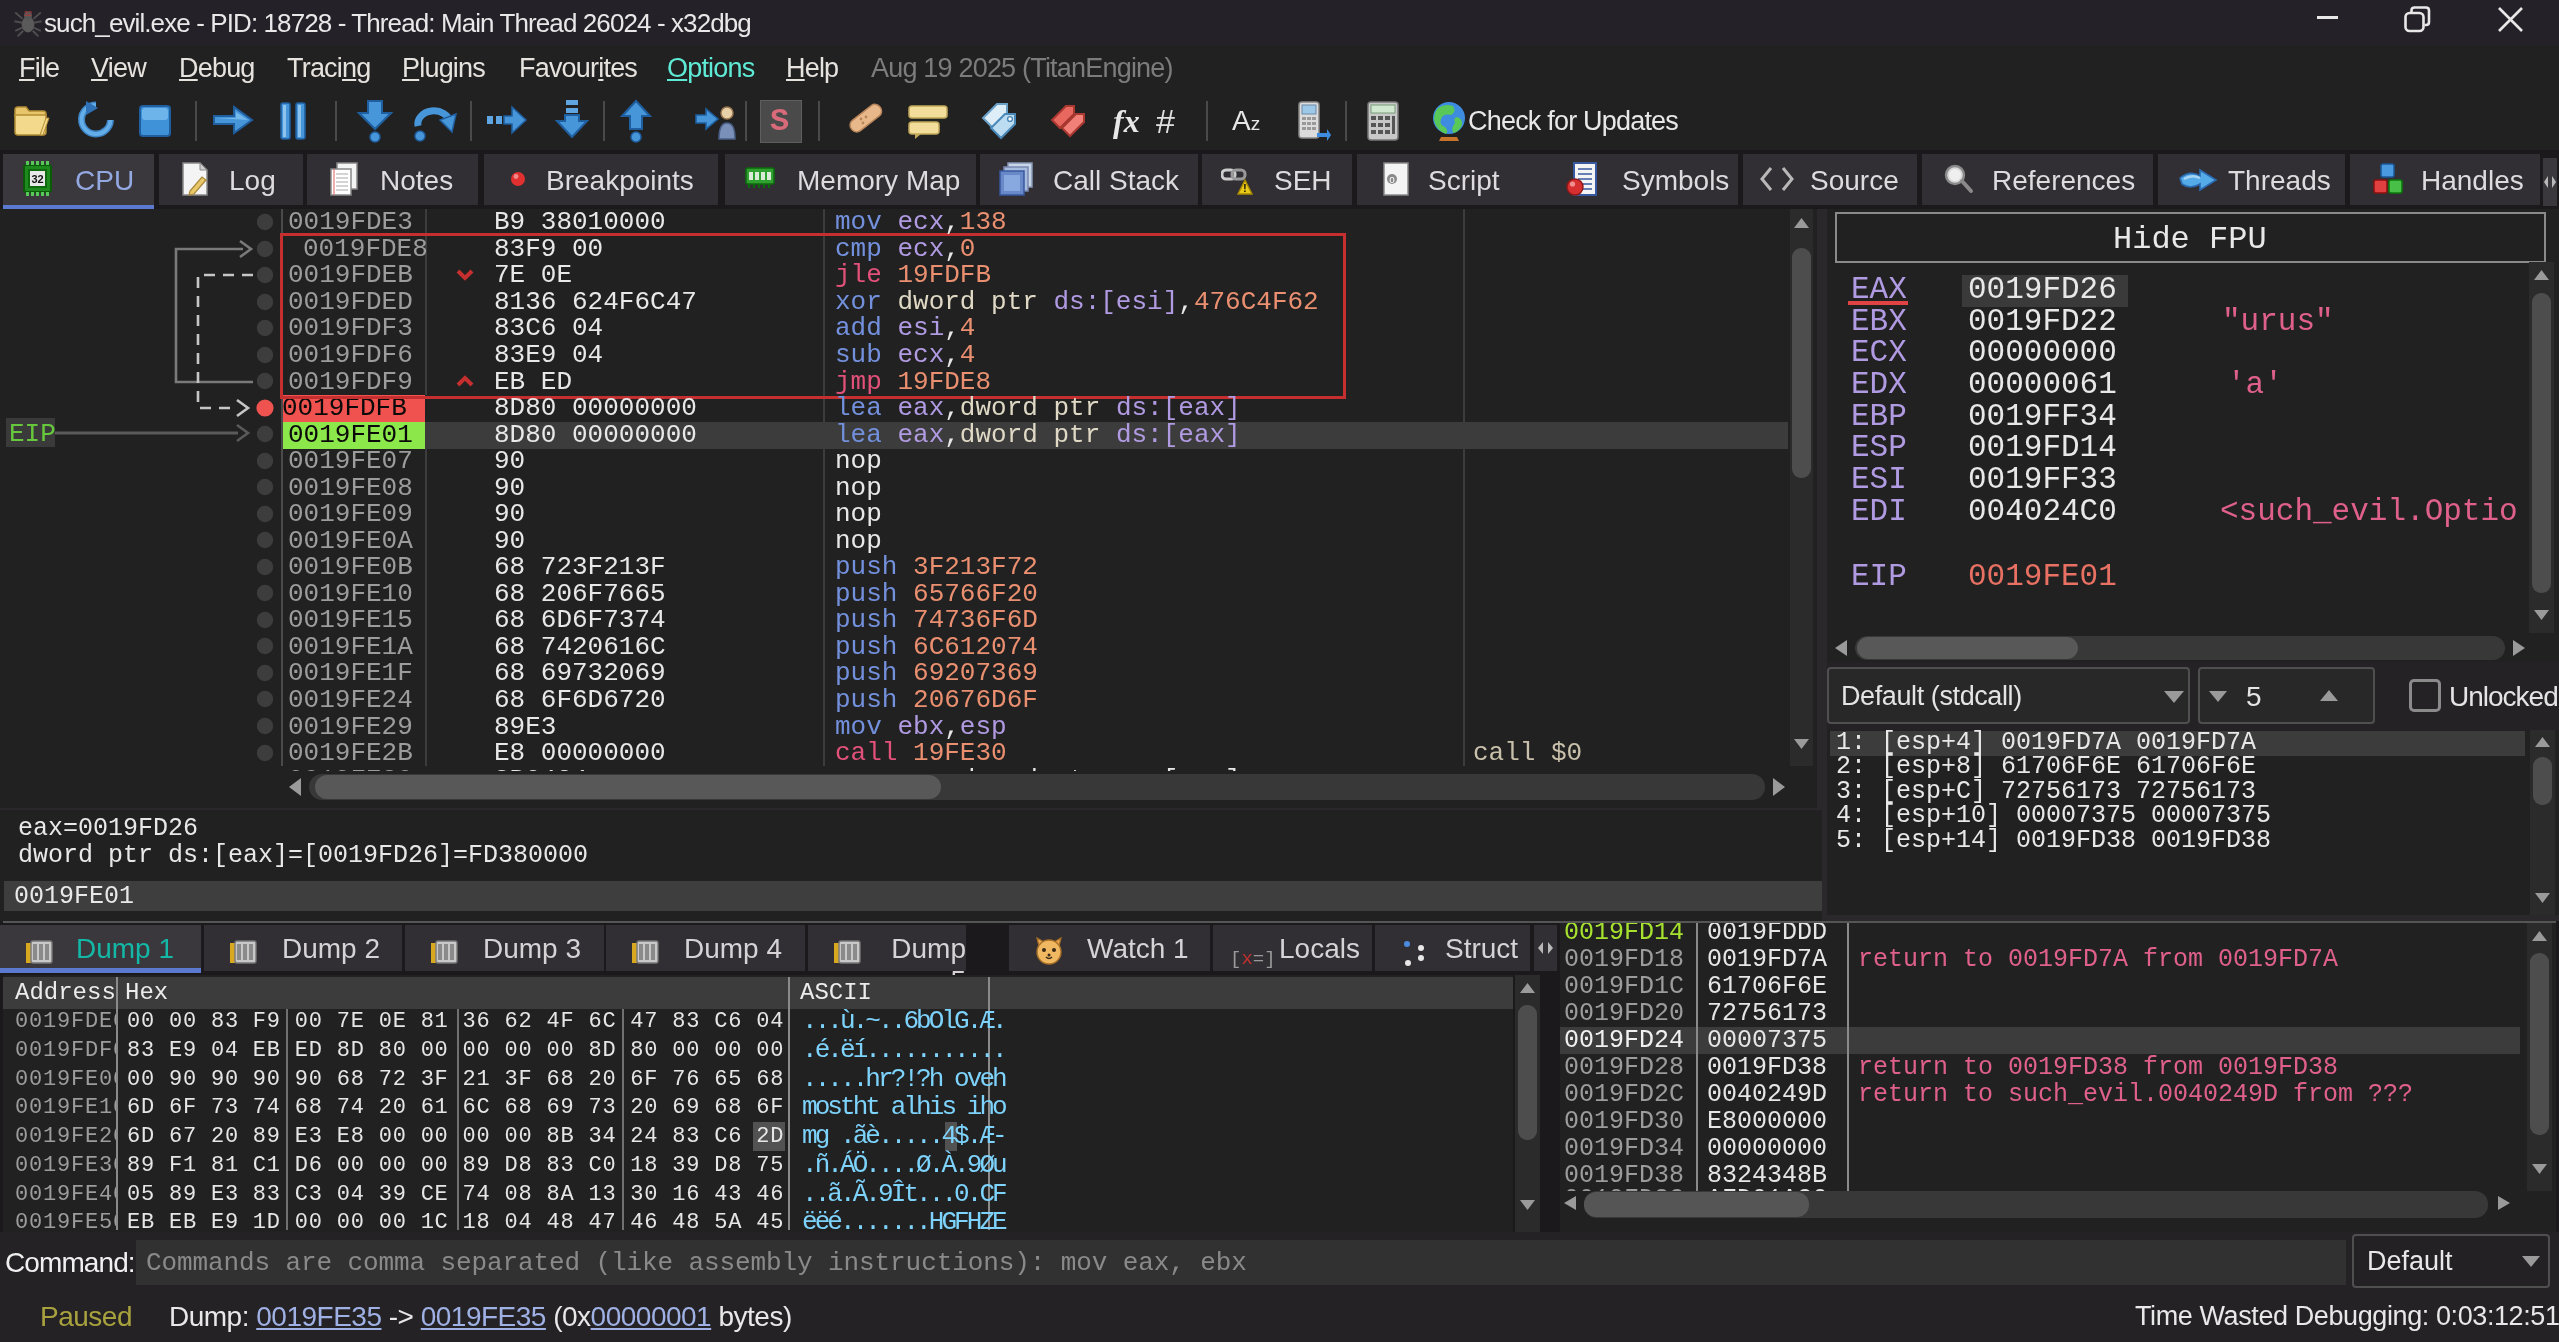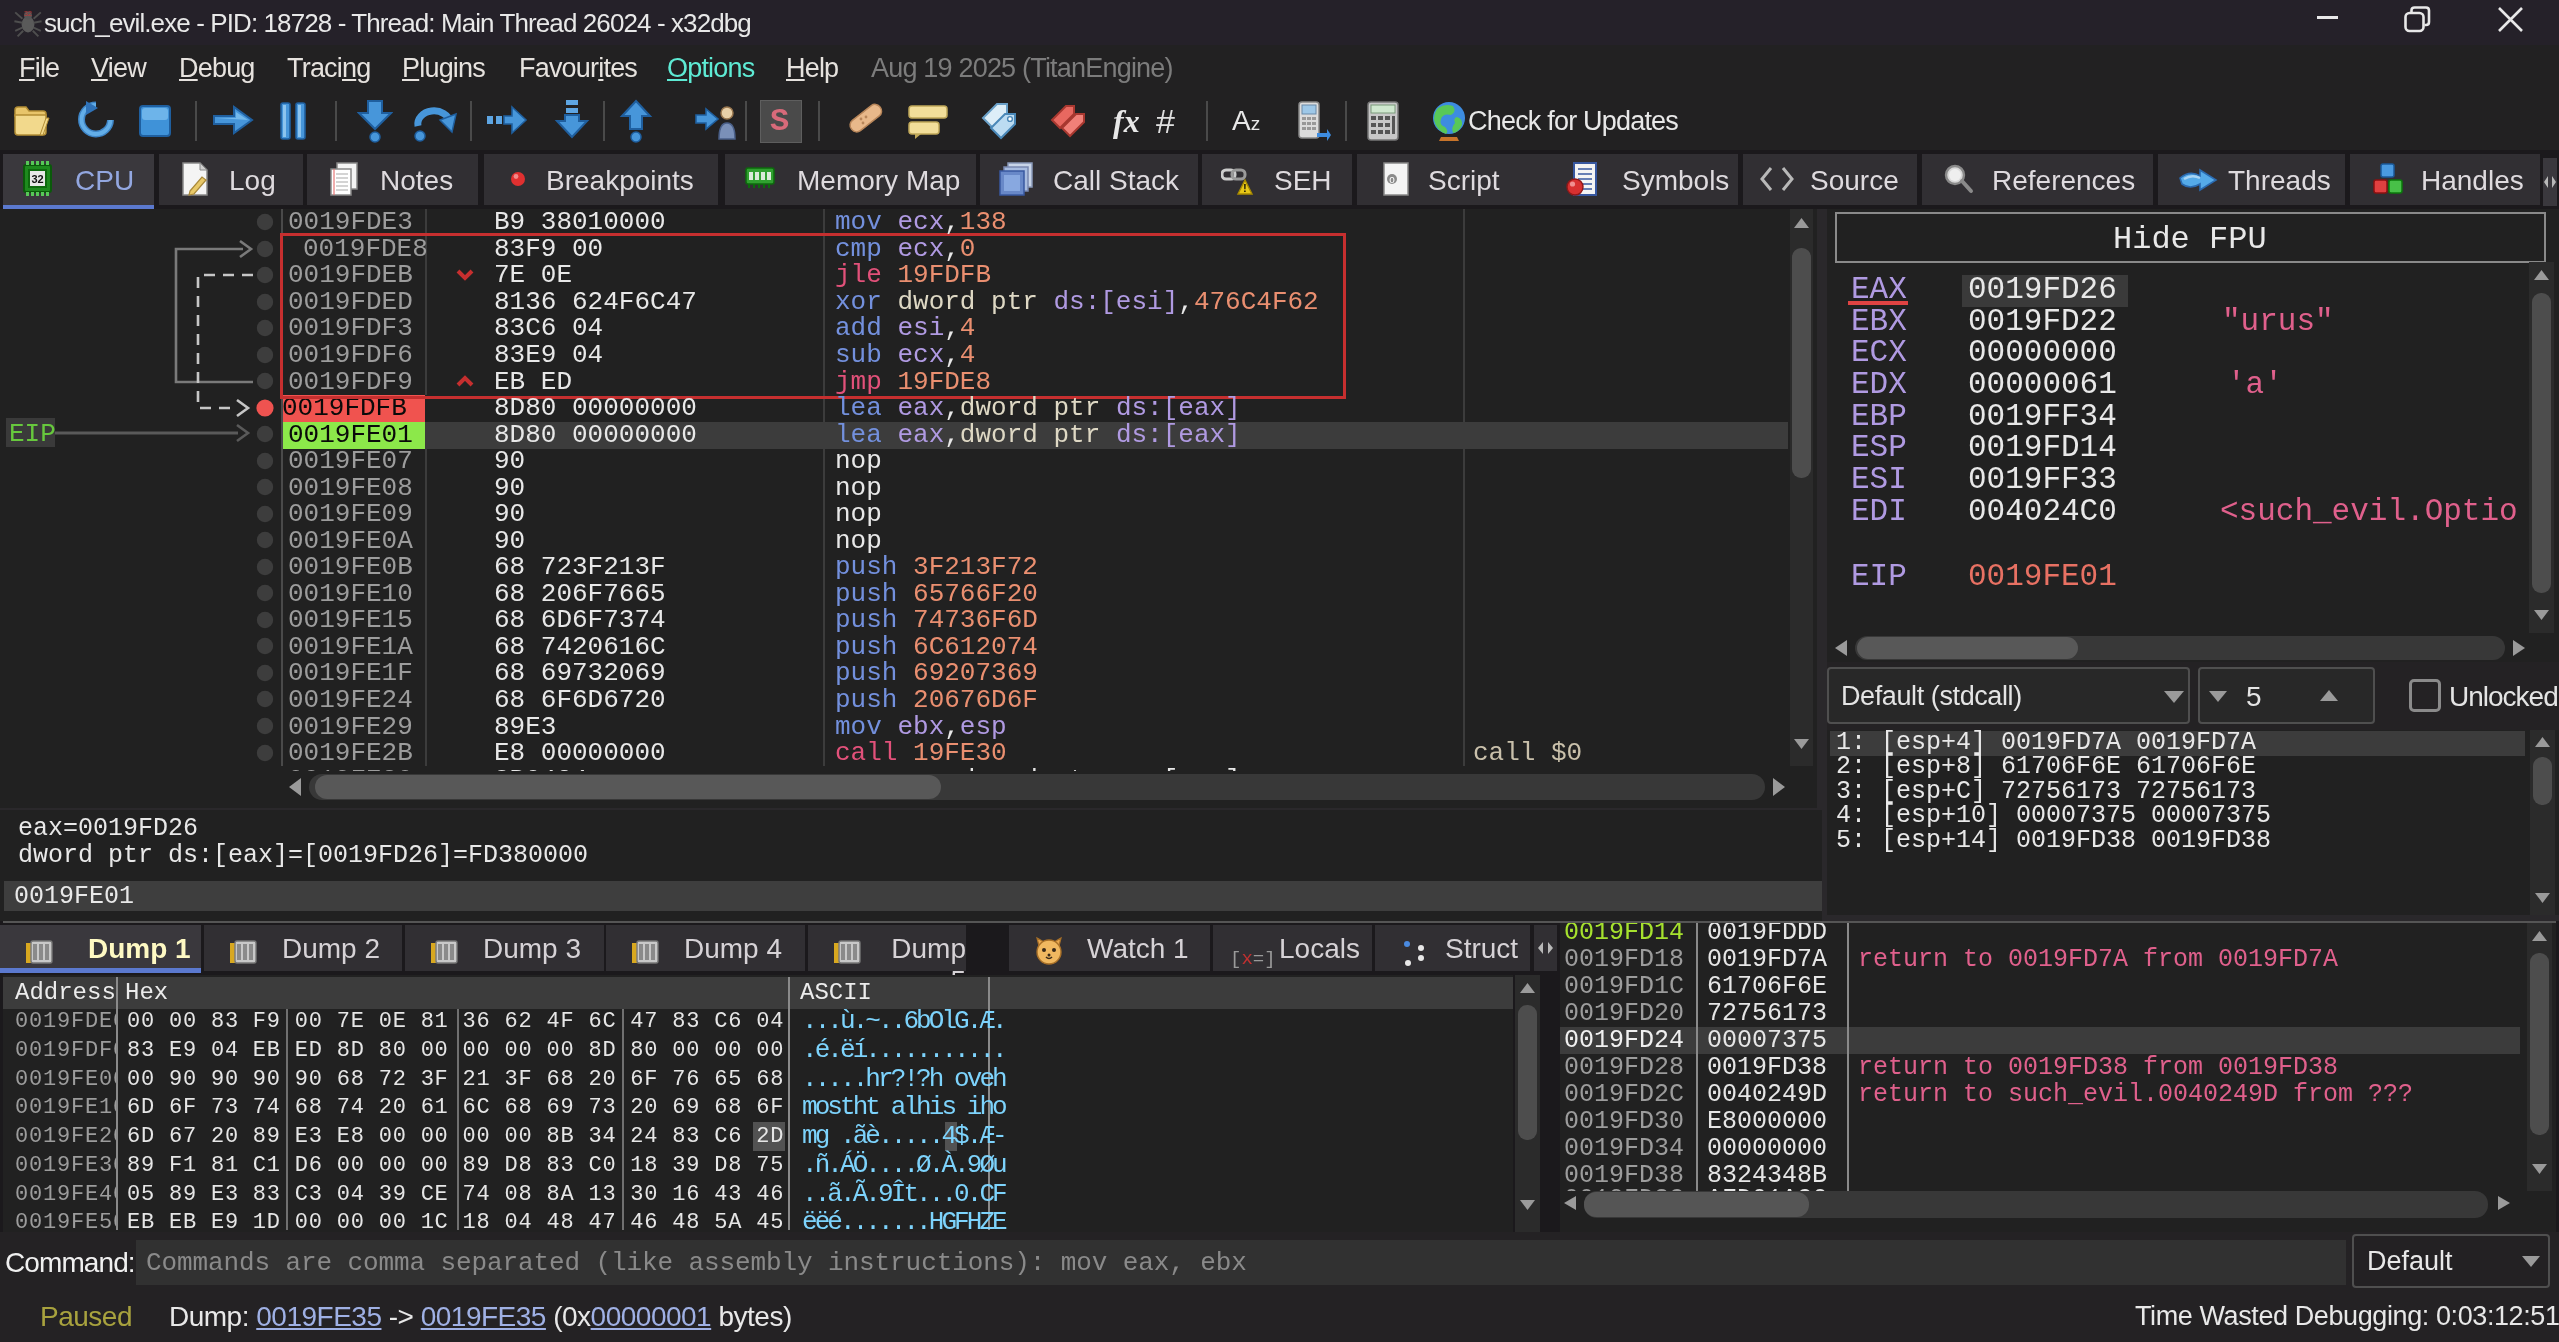--- a/index.html
+++ b/index.html
@@ -622,21 +622,21 @@
     </svg>
 <div class="sbthumb" style="left:2533px;top:757px;width:19px;height:48px;"></div>
 <svg class="abs" style="left:2534px;top:891px" width="17" height="14" viewBox="0 0 17 14" fill="#9a9a9a">
       <path d="M8.5 12 L16 2 L1 2 Z"></path>
     </svg>
 
 <div class="abs" style="left:0;top:921px;width:2559px;height:311px;background:#1b191c;"></div>
 <div class="hline" style="left:3px;top:921px;width:2553px;background:#555;"></div>
 
 <div class="dtab" style="left:0;width:201px;background:#3a383d;">
-      <span class="lbl" style="left:88px;color:#fef9c3;font-weight:bold;">Dump 1</span>
+      <span class="lbl" style="left:76px;color:#14b8a6;">Dump 1</span>
     </div>
 <div class="abs" style="left:0;top:968px;width:201px;height:5px;background:#5b79cf;"></div>
 <div class="dtab" style="left:204px;width:198px;">
       <span class="lbl" style="left:78px;">Dump 2</span>
     </div>
 <div class="dtab" style="left:405px;width:199px;">
       <span class="lbl" style="left:78px;">Dump 3</span>
     </div>
 <div class="dtab" style="left:606px;width:199px;">
       <span class="lbl" style="left:78px;">Dump 4</span>

